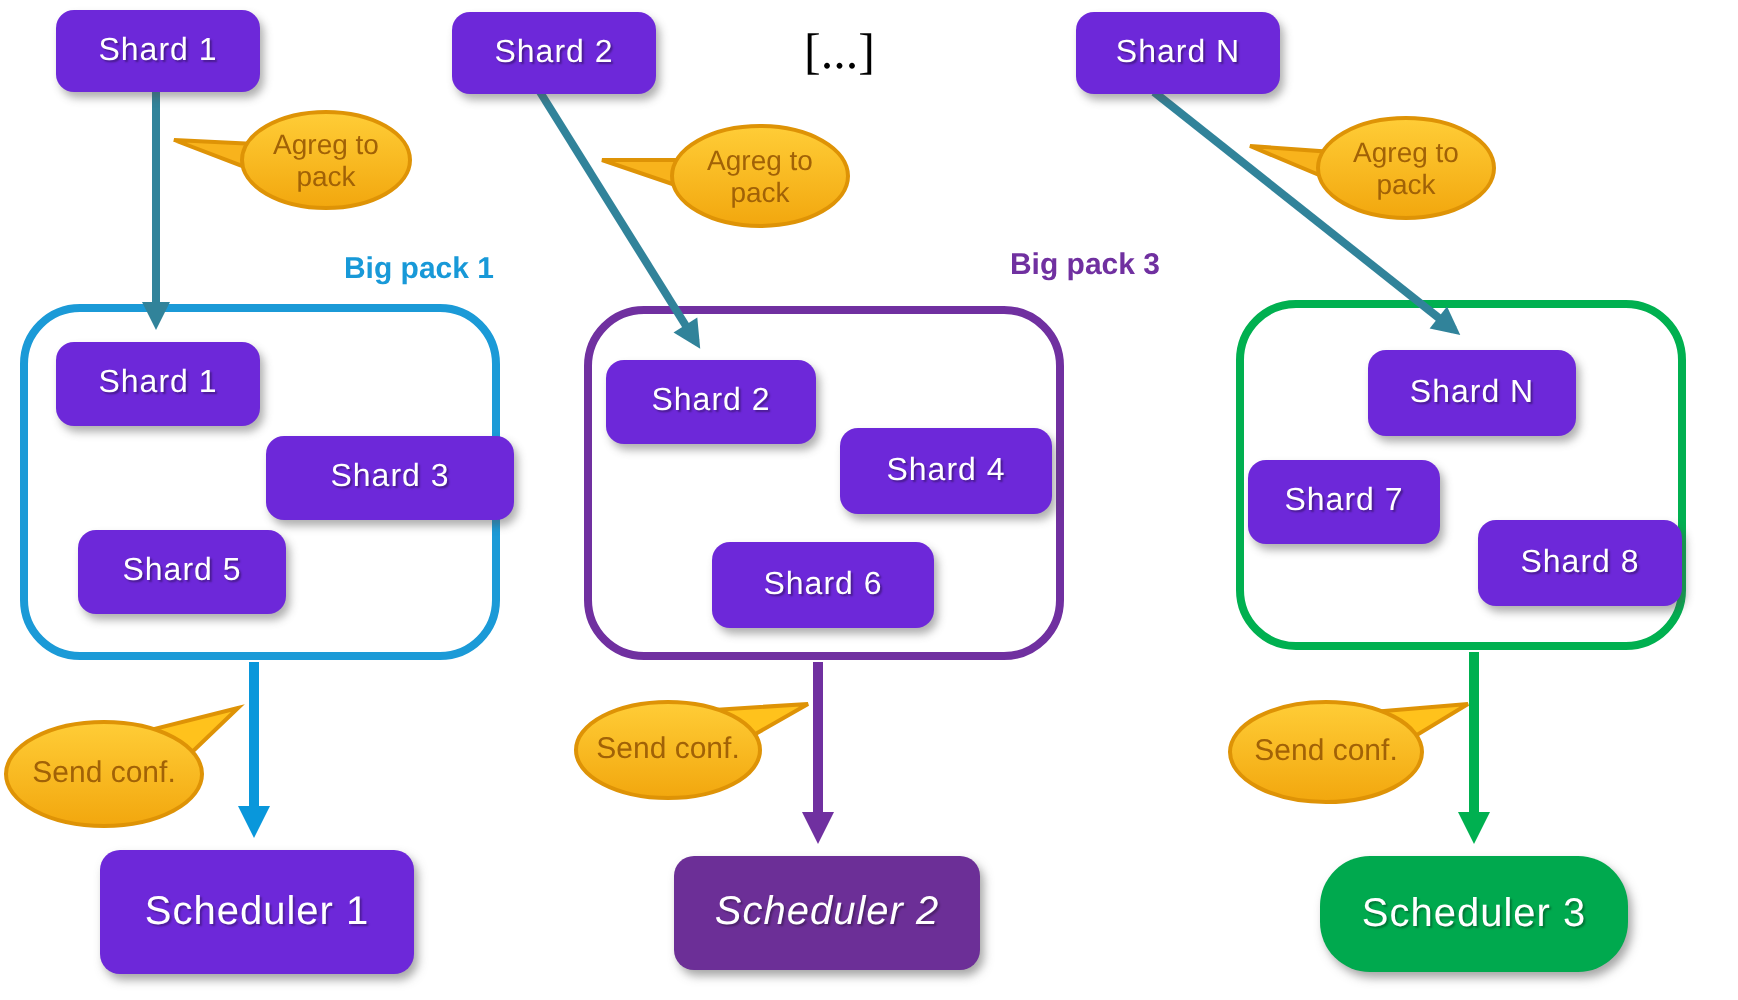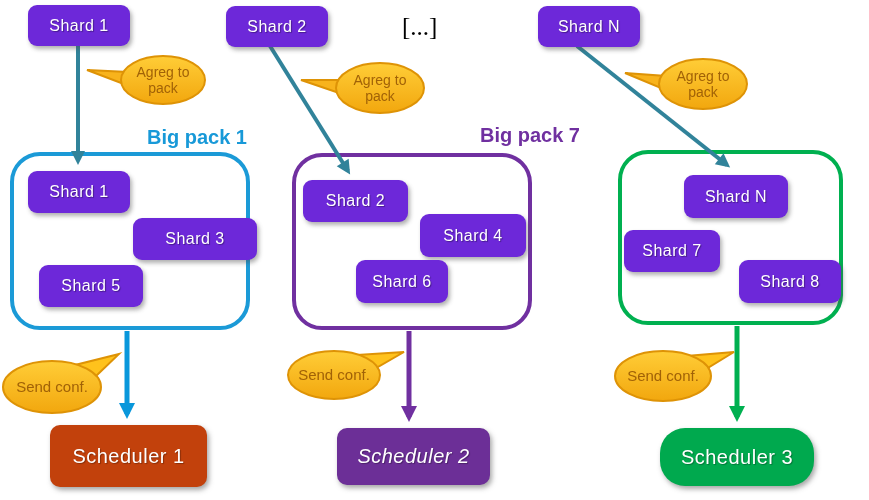--- a/index.html
+++ b/index.html
@@ -18,35 +18,35 @@
   }
   
   .pack{
     position:absolute;border:4px solid;border-radius:30px;background:transparent;
     box-sizing:border-box;z-index:1;
   }
   .pack.c1{border-color:#1B9AD7;}
   .pack.c2{border-color:#7030A0;}
   .pack.c3{border-color:#00B050;}
   .pack-label{
-    position:absolute;font-weight:bold;font-size:20px;text-align:right;z-index:3;
+    position:absolute;font-weight:bold;font-size:15px;text-align:right;z-index:3;
   }
   .pack-label.c1{color:#1899D8;}
   .pack-label.c2{color:#7030A0;}
   .pack-label.c3{color:#00B050;}
   
   .sched{
     position:absolute;color:#ffffff;border-radius:10px;
     display:flex;align-items:center;justify-content:center;
     font-size:20px;letter-spacing:.5px;
     box-shadow:2px 3px 5px rgba(80,80,80,.5);
     text-shadow:1px 1px 1px rgba(0,0,0,.3);
     z-index:3;
   }
-  .sched.c1{background:#c2410c;}
+  .sched.c1{background:#6d28d9;}
   .sched.c2{background:#6C2F97;font-style:italic;}
   .sched.c3{background:#00A94E;}
   
   .bubble-text{
     position:absolute;color:#a16207;text-align:center;z-index:4;
     display:flex;align-items:center;justify-content:center;line-height:1.15;
   }
   .agreg{font-size:14px;}
   .send{font-size:15px;}
   .ellipsis{
@@ -124,39 +124,39 @@
     </div>
   <div class="shard" style="left:226px;top:6px;width:102px;height:41px;">
       <span>Shard 2</span>
     </div>
   <div class="ellipsis" style="left:402px;top:13px;">[...]</div>
   <div class="shard" style="left:538px;top:6px;width:102px;height:41px;">
       <span>Shard N</span>
     </div>
 
   <div class="pack-label c1" style="left:127px;top:126px;width:120px;">Big pack 1</div>
-  <div class="pack-label c2" style="left:460px;top:124px;width:120px;">Big pack 7</div>
+  <div class="pack-label c2" style="left:460px;top:124px;width:120px;">Big pack 3</div>
 
   <div class="shard" style="left:28px;top:171px;width:102px;height:42px;">
       <span>Shard 1</span>
     </div>
   <div class="shard" style="left:133px;top:218px;width:124px;height:42px;">
       <span>Shard 3</span>
     </div>
   <div class="shard" style="left:39px;top:265px;width:104px;height:42px;">
       <span>Shard 5</span>
     </div>
 
   <div class="shard" style="left:303px;top:180px;width:105px;height:42px;">
       <span>Shard 2</span>
     </div>
   <div class="shard" style="left:420px;top:214px;width:106px;height:43px;">
       <span>Shard 4</span>
     </div>
-  <div class="shard" style="left:356px;top:260px;width:92px;height:43px;">
+  <div class="shard" style="left:356px;top:271px;width:111px;height:43px;">
       <span>Shard 6</span>
     </div>
 
   <div class="shard" style="left:684px;top:175px;width:104px;height:43px;">
       <span>Shard N</span>
     </div>
   <div class="shard" style="left:624px;top:230px;width:96px;height:42px;">
       <span>Shard 7</span>
     </div>
   <div class="shard" style="left:739px;top:260px;width:102px;height:43px;">

